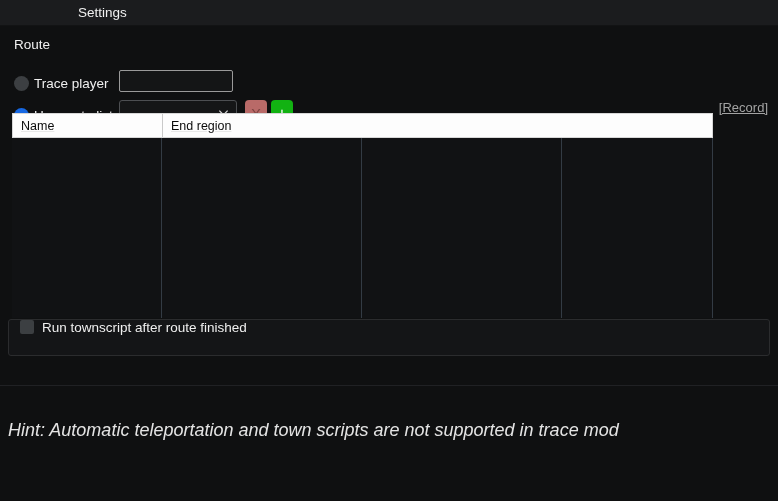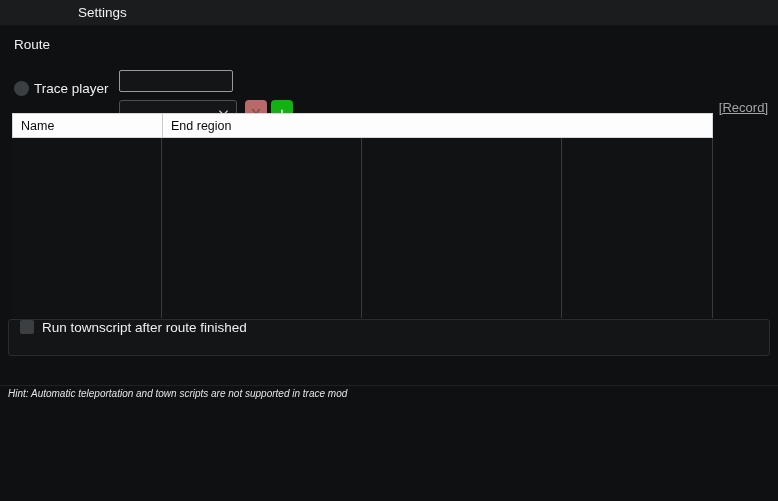--- a/index.html
+++ b/index.html
@@ -41,21 +41,21 @@
 
   
   .controls {
     position: relative;
     height: 75px;
   }
   .ctl-row {
     position: absolute;
     left: 14px;
     display: flex;
-    align-items: flex-end;
+    align-items: center;
     height: 26px;
   }
   .row-trace { top: 44px; }
   .row-list  { top: 76px; }
 
   .radio {
     width: 15px;
     height: 15px;
     border-radius: 50%;
     flex: 0 0 auto;
@@ -146,20 +146,21 @@
     white-space: nowrap;
   }
 
   
   .table {
     position: absolute;
     left: 12px;
     top: 113px;
     width: 701px;
     height: 205px;
+    text-decoration: underline;
   }
   .thead {
     display: flex;
     height: 25px;
     background: #fdfdfd;
     border: 1px solid #d7d7d7;
     box-sizing: border-box;
   }
   .th {
     font-size: 12.5px;
@@ -220,22 +221,22 @@
     position: absolute;
     left: 0;
     top: 385px;
     width: 778px;
     height: 1px;
     background: #202124;
   }
   .hint {
     position: absolute;
     left: 8px;
-    top: 388px;
-    font-size: 10px;
+    top: 420px;
+    font-size: 18px;
     font-style: italic;
     color: #e4e4e4;
     white-space: nowrap;
   }
 </style>
 </head>
 <body>
 
 <div class="tabbar">
   <div class="tab selected">

